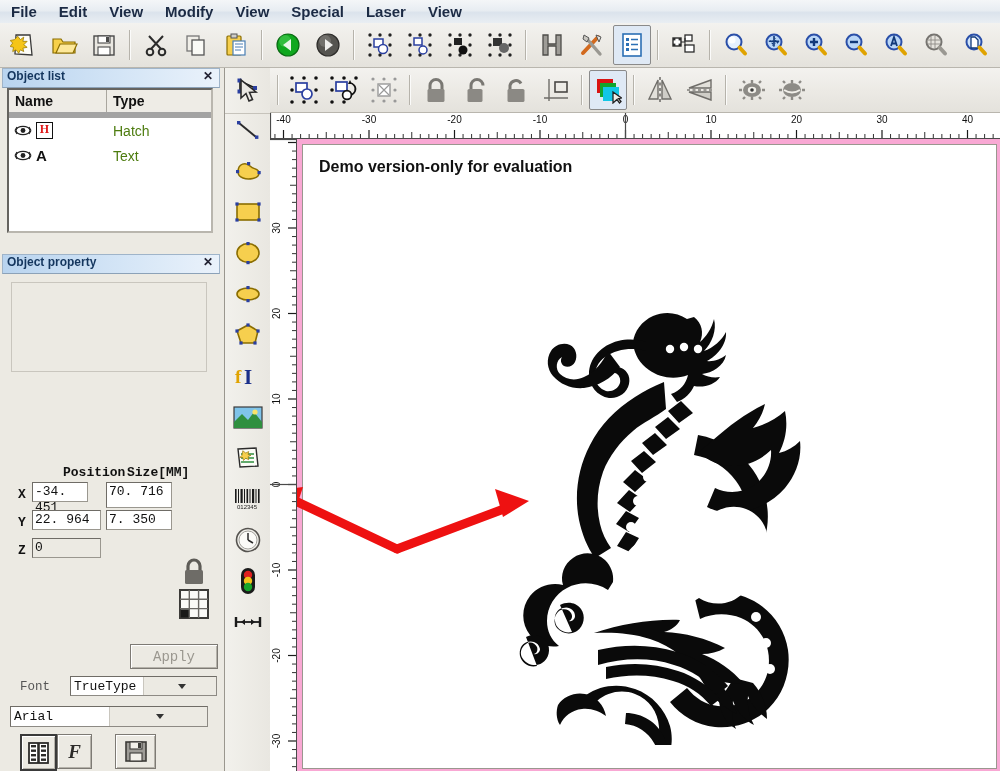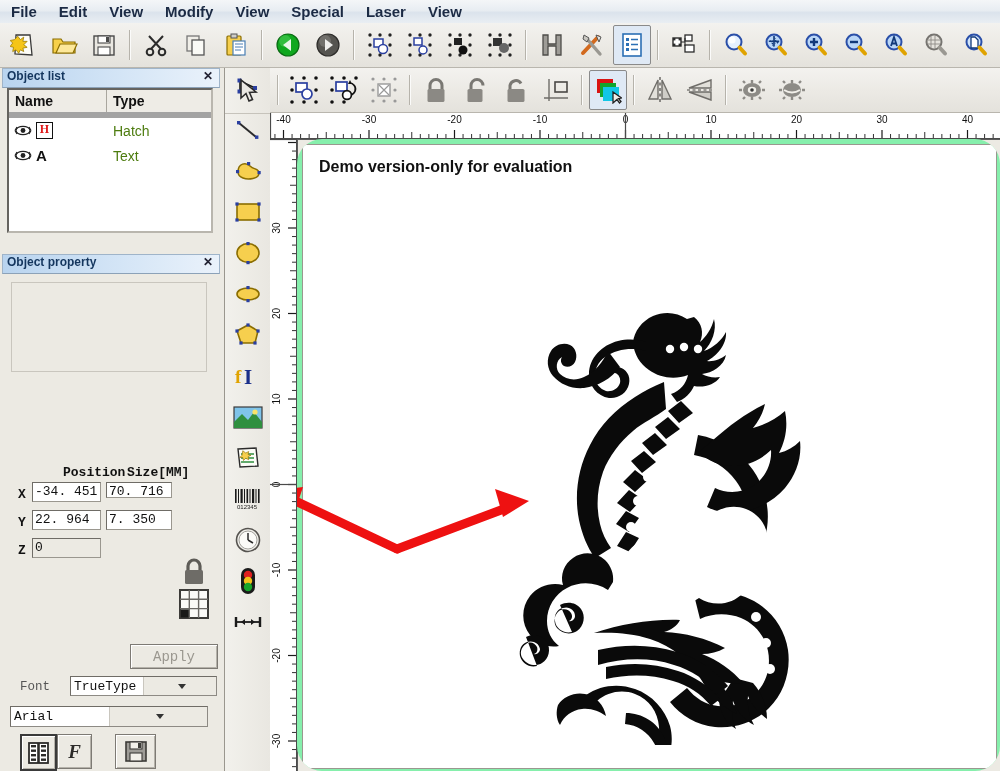--- a/index.html
+++ b/index.html
@@ -162,21 +162,21 @@
     position:absolute;left:270px;top:113px;width:730px;height:26px;
     background:#bef264;border-bottom:1px solid #5a5a5a;overflow:hidden;
   }
   .vruler{
     position:absolute;left:270px;top:139px;width:27px;height:632px;
     background:#fff;border-right:1px solid #5a5a5a;overflow:hidden;
   }
   .corner{position:absolute;left:270px;top:113px;width:27px;height:26px;background:#fff;}
   .canvas{
     position:absolute;left:297px;top:139px;width:703px;height:632px;
-    background:#86efac;overflow:hidden;border-radius:25px;
+    background:#f9a8d4;overflow:hidden;
   }
   .page{
     position:absolute;left:5px;top:5px;width:695px;height:625px;background:#fff;
     border:1px solid #9a978f;box-sizing:border-box;
   }
   .demotext{
     position:absolute;left:16px;top:13px;font-size:16px;font-weight:bold;color:#111;
     font-family:"Liberation Sans",sans-serif;
   }
   svg{display:block;}
@@ -497,22 +497,22 @@
       </div>
 
       <div class="prop-body">
         <div class="posgrid"></div>
       </div>
 
       <span class="hdrlabel" style="left:37px;top:211px;padding-left:24px;">Position</span>
       <span class="hdrlabel" style="left:125px;top:211px;">Size[MM]</span>
 
       <span class="axis" style="left:16px;top:233px;">X</span>
-      <div class="ifield" style="left:30px;top:228px;width:69px;height:20px;">-34. 451</div>
-      <div class="ifield" style="left:104px;top:228px;width:66px;height:16px;">70. 716</div>
+      <div class="ifield" style="left:30px;top:228px;width:56px;height:20px;">-34. 451</div>
+      <div class="ifield" style="left:104px;top:228px;width:66px;height:26px;">70. 716</div>
 
       <span class="axis" style="left:16px;top:261px;">Y</span>
       <div class="ifield" style="left:30px;top:256px;width:69px;height:20px;">22. 964</div>
       <div class="ifield" style="left:104px;top:256px;width:66px;height:20px;">7. 350</div>
 
       <span class="axis" style="left:16px;top:289px;">Z</span>
       <div class="ifield ro" style="left:30px;top:284px;width:69px;height:20px;">0</div>
 
       <div class="lockbtn">
         <svg width="28" height="30" viewBox="0 0 28 30">

